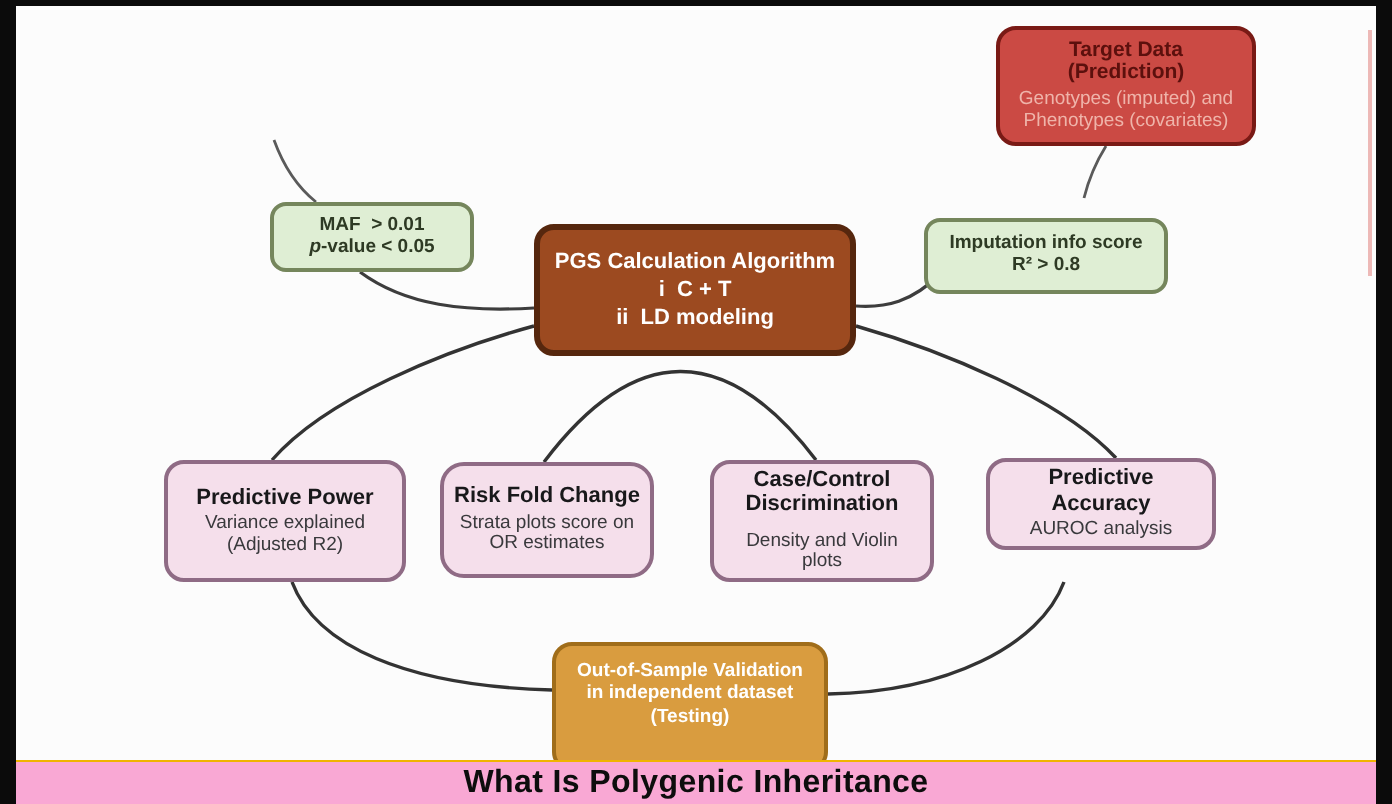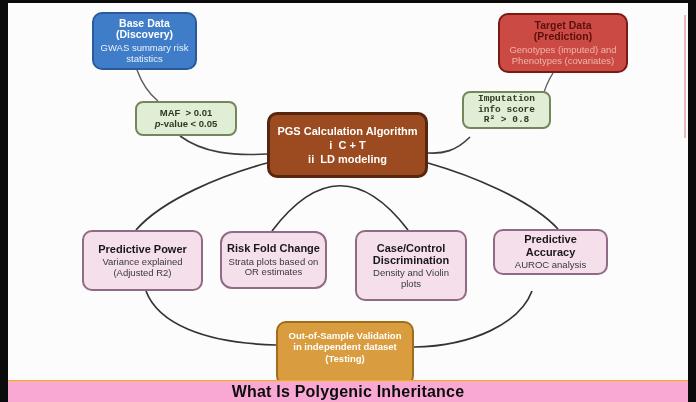--- a/index.html
+++ b/index.html
@@ -25,31 +25,31 @@
   .blue-box{left:84px;top:9px;width:105px;height:58px;background:#3f7dc9;border:2px solid #2a5a9c;color:#fff;padding:2px 6px;}
   .blue-box .title{font-size:10.5px;}
   .blue-box .sub{color:#eaf2fb;}
 
   .red-box{left:490px;top:10px;width:130px;height:60px;background:#cb4a44;border:2px solid #791a15;padding:2px 6px;}
   .red-box .title{color:#5c100d;font-size:10.5px;}
   .red-box .sub{color:#efb4aa;}
 
   .green-box{background:#dfeed4;border:2px solid #75865c;border-radius:8px;color:#2e3a24;font-weight:bold;font-size:9.5px;padding:2px 4px;}
   .green-maf{left:127px;top:98px;width:102px;height:35px;}
-  .green-imp{left:454px;top:88px;width:89px;height:38px;font-family:Liberation Mono, monospace;}
+  .green-imp{left:454px;top:106px;width:122px;height:38px;}
 
   .brown-box{left:259px;top:109px;width:161px;height:66px;background:#9c4a20;border:3px solid #56270e;color:#fff;font-weight:bold;font-size:11px;padding:2px 6px;}
   .brown-box div{margin:1px 0;}
 
   .pink-box{background:#f5dfeb;border:2px solid #8f6b85;padding:2px 5px;}
   .pink-box .title{color:#18181a;}
   .pink-box .sub{color:#39393c;}
   .pink-1{left:74px;top:227px;width:121px;height:61px;}
   .pink-2{left:212px;top:228px;width:107px;height:58px;border-radius:12px;}
-  .pink-3{left:347px;top:227px;width:112px;height:71px;}
+  .pink-3{left:347px;top:227px;width:112px;height:61px;justify-content:space-between;}
   .pink-4{left:485px;top:226px;width:115px;height:46px;padding:2px 12px;}
 
   .orange-box{left:268px;top:318px;width:138px;height:65px;background:#d99c3f;border:2.5px solid #a06d1a;color:#fff;font-weight:bold;font-size:9.5px;justify-content:flex-start;padding-top:7px;line-height:1.2;text-align:center;}
 
   .banner{
     position:absolute;left:0;top:377px;width:680px;height:22px;z-index:5;
     background:#f9a8d4;border-top:1px solid #f0b400;
     display:flex;align-items:center;justify-content:center;
   }
   .banner .caption{font-weight:bold;font-size:16px;color:#0d0d0d;letter-spacing:0.2px;}
@@ -66,24 +66,20 @@
       <path d="M 545 70 C 540 78, 536 88, 534 96" stroke="#5a5a5a" stroke-width="1.4" fill="none"></path>
       <path d="M 462 134 C 448 148, 435 151, 420 150" stroke="#3d3d3d" stroke-width="1.6" fill="none"></path>
       <path d="M 259 160 C 215 172, 155 196, 128 227" stroke="#333333" stroke-width="1.7" fill="none"></path>
       <path d="M 264 228 Q 332 138, 400 227" stroke="#333333" stroke-width="1.7" fill="none"></path>
       <path d="M 420 160 C 462 172, 522 196, 550 226" stroke="#333333" stroke-width="1.7" fill="none"></path>
       <path d="M 138 288 C 150 320, 195 340, 268 342" stroke="#333333" stroke-width="1.7" fill="none"></path>
       <path d="M 524 288 C 512 320, 465 343, 406 344" stroke="#333333" stroke-width="1.7" fill="none"></path>
       <path d="M 677 12 L 677 135" stroke="rgba(224,130,125,0.55)" stroke-width="2" fill="none"></path>
     </svg>
 
-    <div class="box blue-box">
-      <div class="title">Base Data (Discovery)</div>
-      <div class="sub">GWAS summary risk statistics</div>
-    </div>
 
     <div class="box red-box">
       <div class="title">Target Data (Prediction)</div>
       <div class="sub">Genotypes (imputed) and Phenotypes (covariates)</div>
     </div>
 
     <div class="box green-box green-maf">
       <div class="pre">MAF  &gt; 0.01</div>
       <div><span class="it">p</span><span>-value &lt; 0.05</span></div>
     </div>
@@ -99,21 +95,21 @@
       <div class="pre">ii  LD modeling</div>
     </div>
 
     <div class="box pink-box pink-1">
       <div class="title">Predictive Power</div>
       <div class="sub">Variance explained (Adjusted R2)</div>
     </div>
 
     <div class="box pink-box pink-2">
       <div class="title">Risk Fold Change</div>
-      <div class="sub">Strata plots based on OR estimates</div>
+      <div class="sub">Strata plots score on OR estimates</div>
     </div>
 
     <div class="box pink-box pink-3">
       <div class="title">Case/Control Discrimination</div>
       <div class="sub">Density and Violin plots</div>
     </div>
 
     <div class="box pink-box pink-4">
       <div class="title">Predictive Accuracy</div>
       <div class="sub">AUROC analysis</div>

